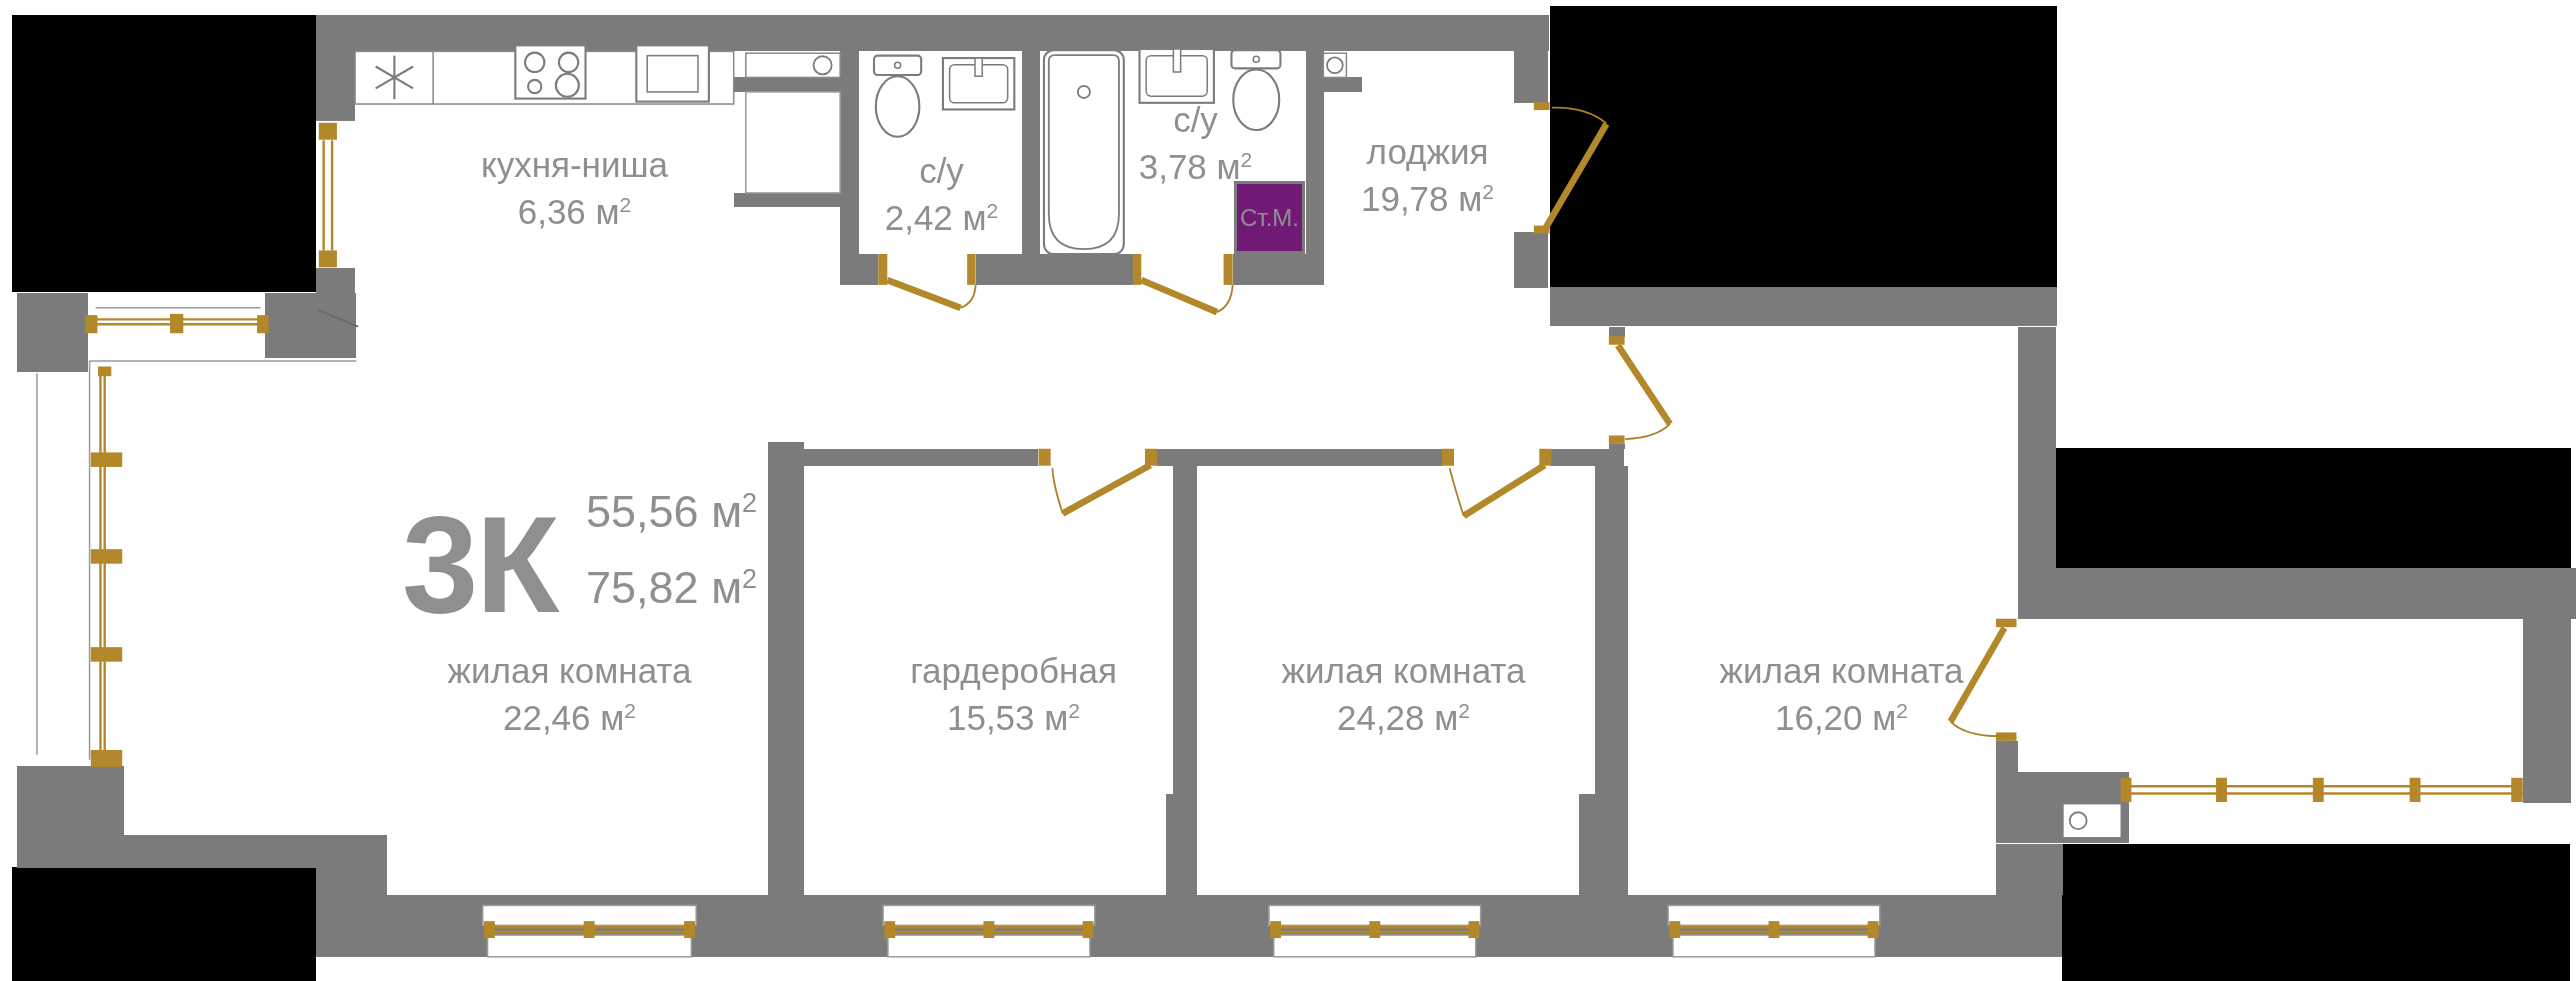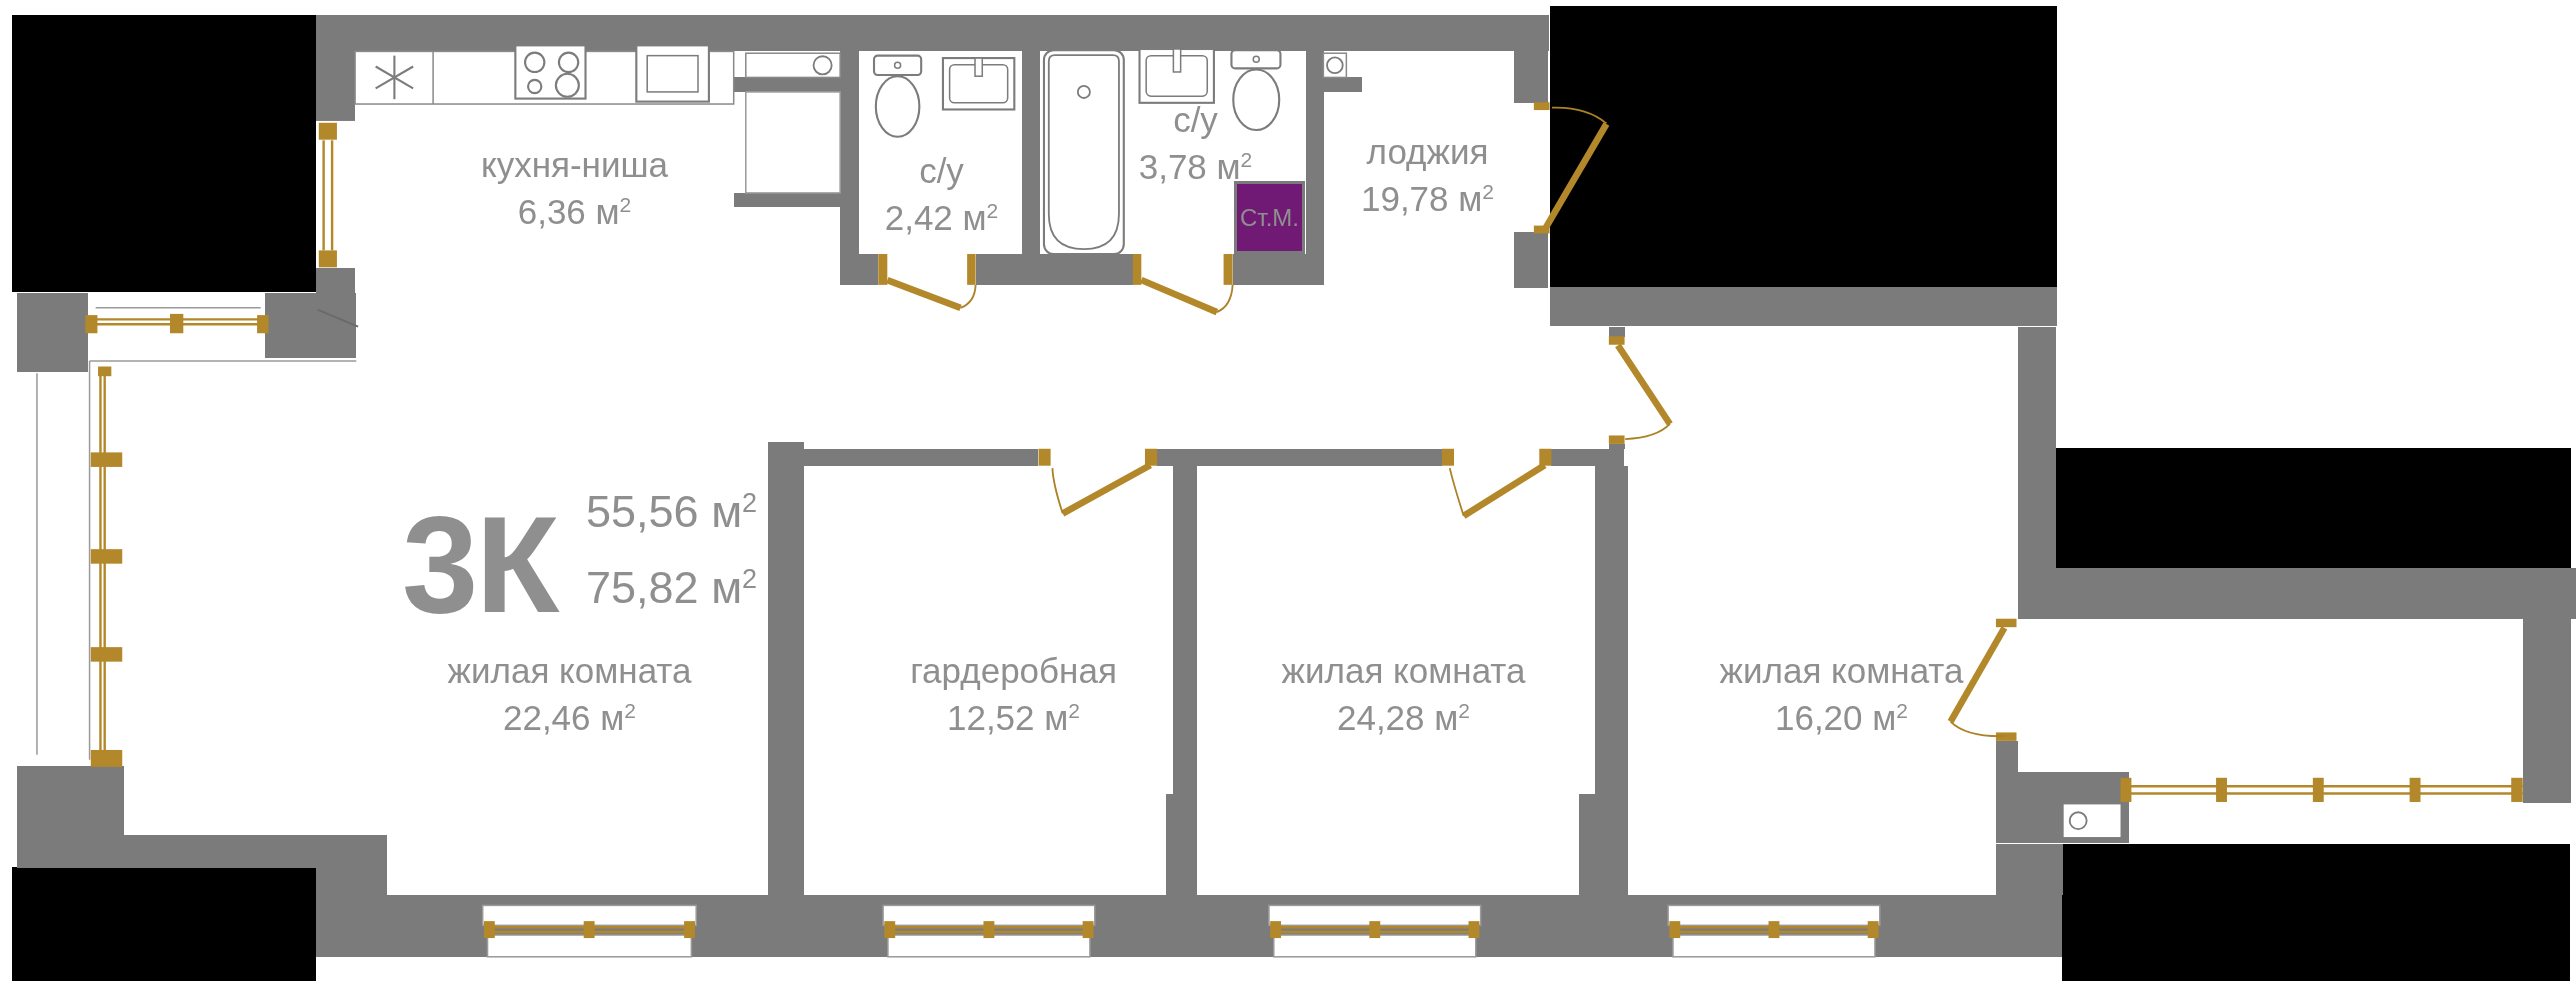--- a/index.html
+++ b/index.html
@@ -286,21 +286,21 @@
   <div class="room-label" style="left:1240px;top:132px;">
     <div>лоджия</div>
     <div><span>19,78 м</span><sup>2</sup></div>
   </div>
   <div class="room-label" style="left:382px;top:651px;">
     <div>жилая комната</div>
     <div><span>22,46 м</span><sup>2</sup></div>
   </div>
   <div class="room-label" style="left:826px;top:651px;">
     <div>гардеробная</div>
-    <div><span>12,52 м</span><sup>2</sup></div>
+    <div><span>15,53 м</span><sup>2</sup></div>
   </div>
   <div class="room-label" style="left:1216px;top:651px;">
     <div>жилая комната</div>
     <div><span>24,28 м</span><sup>2</sup></div>
   </div>
   <div class="room-label" style="left:1654px;top:651px;">
     <div>жилая комната</div>
     <div><span>16,20 м</span><sup>2</sup></div>
   </div>
 

